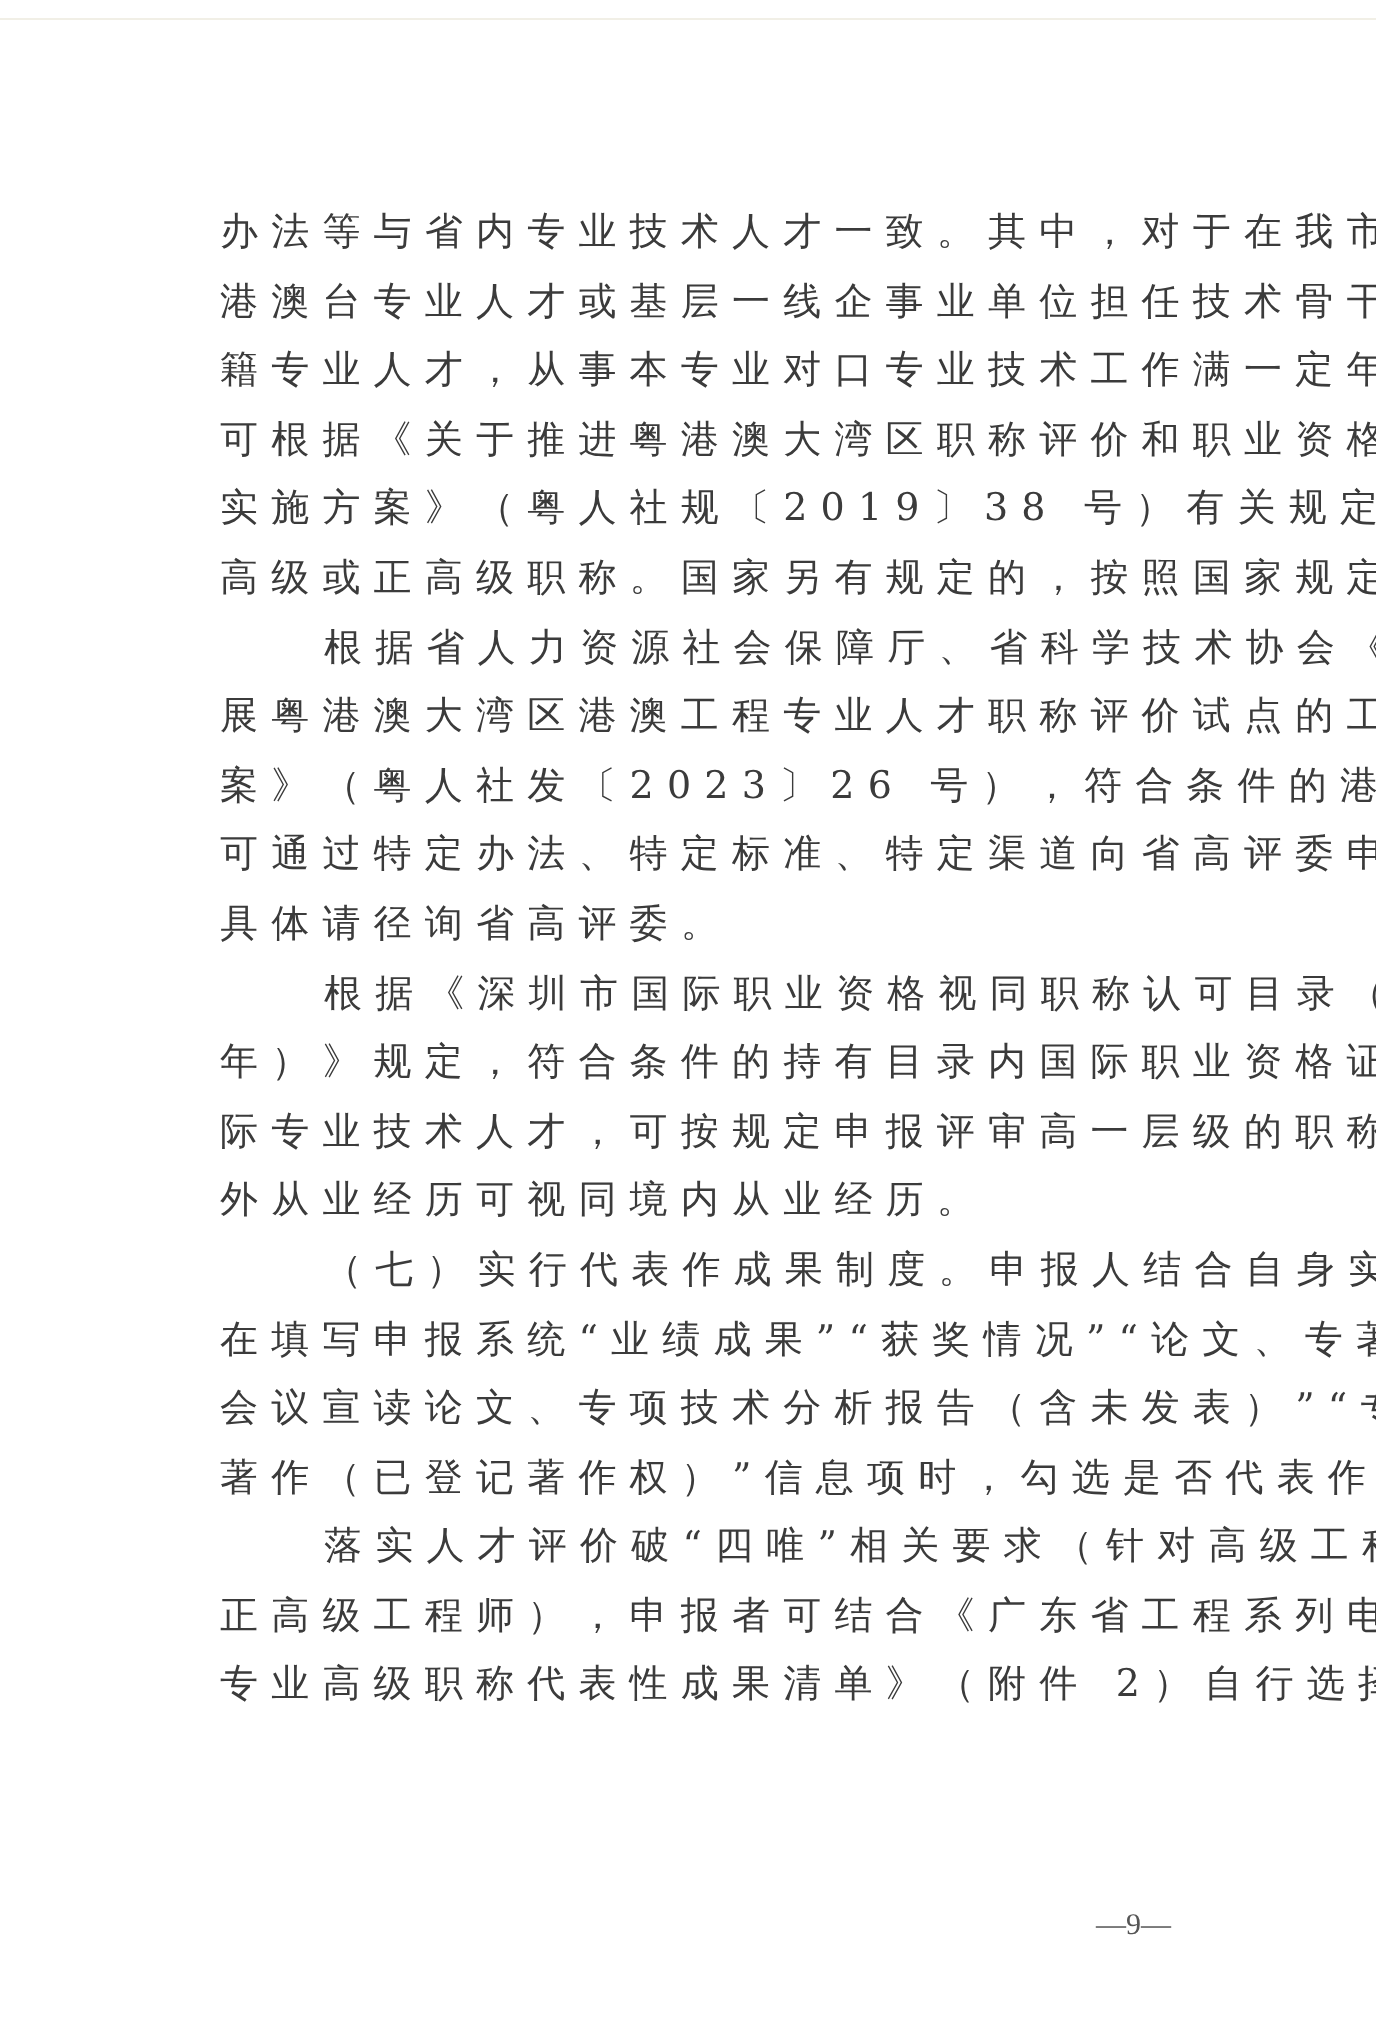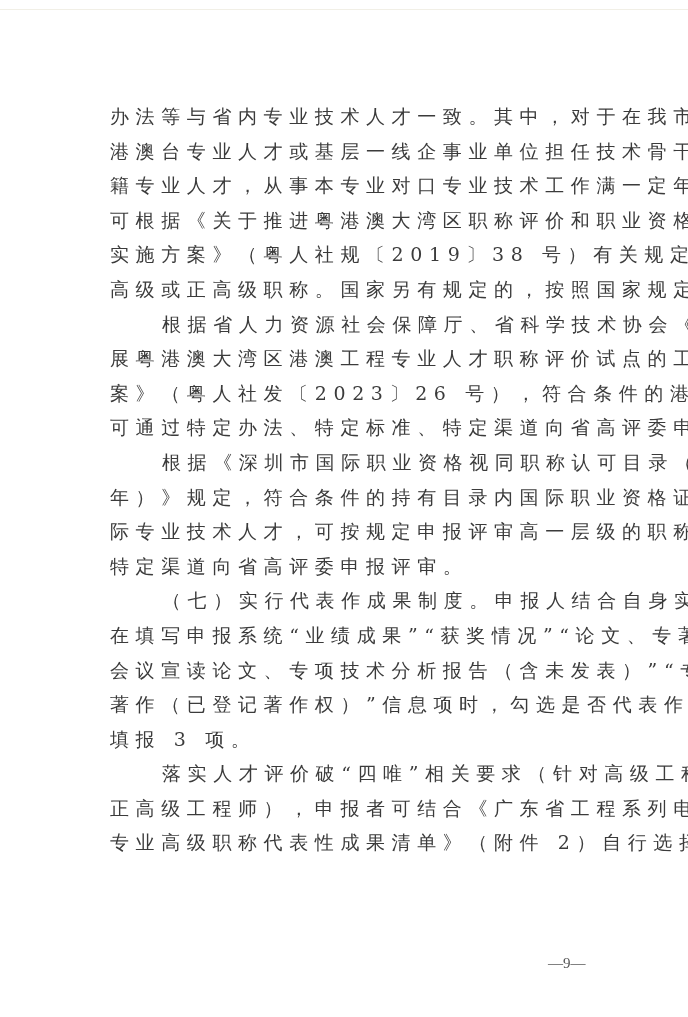--- a/index.html
+++ b/index.html
@@ -64,35 +64,35 @@
     <span class="line">可根据《关于推进粤港澳大湾区职称评价和职业资格认可的</span>
     <span class="line">实施方案》（粤人社规〔2019〕38 号）有关规定直接申报副</span>
     <span class="line">高级或正高级职称。国家另有规定的，按照国家规定执行。</span>
   </div>
 
   <div>
     <span class="line indent">根据省人力资源社会保障厅、省科学技术协会《关于开</span>
     <span class="line">展粤港澳大湾区港澳工程专业人才职称评价试点的工作方</span>
     <span class="line">案》（粤人社发〔2023〕26 号），符合条件的港澳专业人才</span>
     <span class="line">可通过特定办法、特定标准、特定渠道向省高评委申报评审，</span>
+    <span class="line">具体请径询省高评委。</span>
   </div>
 
   <div>
     <span class="line indent">根据《深圳市国际职业资格视同职称认可目录（2024</span>
     <span class="line">年）》规定，符合条件的持有目录内国际职业资格证书的国</span>
     <span class="line">际专业技术人才，可按规定申报评审高一层级的职称，其境</span>
-    <span class="line">特定渠道向省高评委申报评审。</span>
+    <span class="line">外从业经历可视同境内从业经历。</span>
   </div>
 
   <div>
     <span class="line indent">（七）实行代表作成果制度。申报人结合自身实际情况，</span>
     <span class="line">在填写申报系统“业绩成果”“获奖情况”“论文、专著、</span>
     <span class="line">会议宣读论文、专项技术分析报告（含未发表）”“专利及</span>
     <span class="line">著作（已登记著作权）”信息项时，勾选是否代表作，最多</span>
-    <span class="line">填报 3 项。</span>
   </div>
 
   <div>
     <span class="line indent">落实人才评价破“四唯”相关要求（针对高级工程师、</span>
     <span class="line">正高级工程师），申报者可结合《广东省工程系列电力工程</span>
     <span class="line">专业高级职称代表性成果清单》（附件 2）自行选择替代性</span>
   </div>
 </div>
 
 <div class="page-number">—9—</div>

